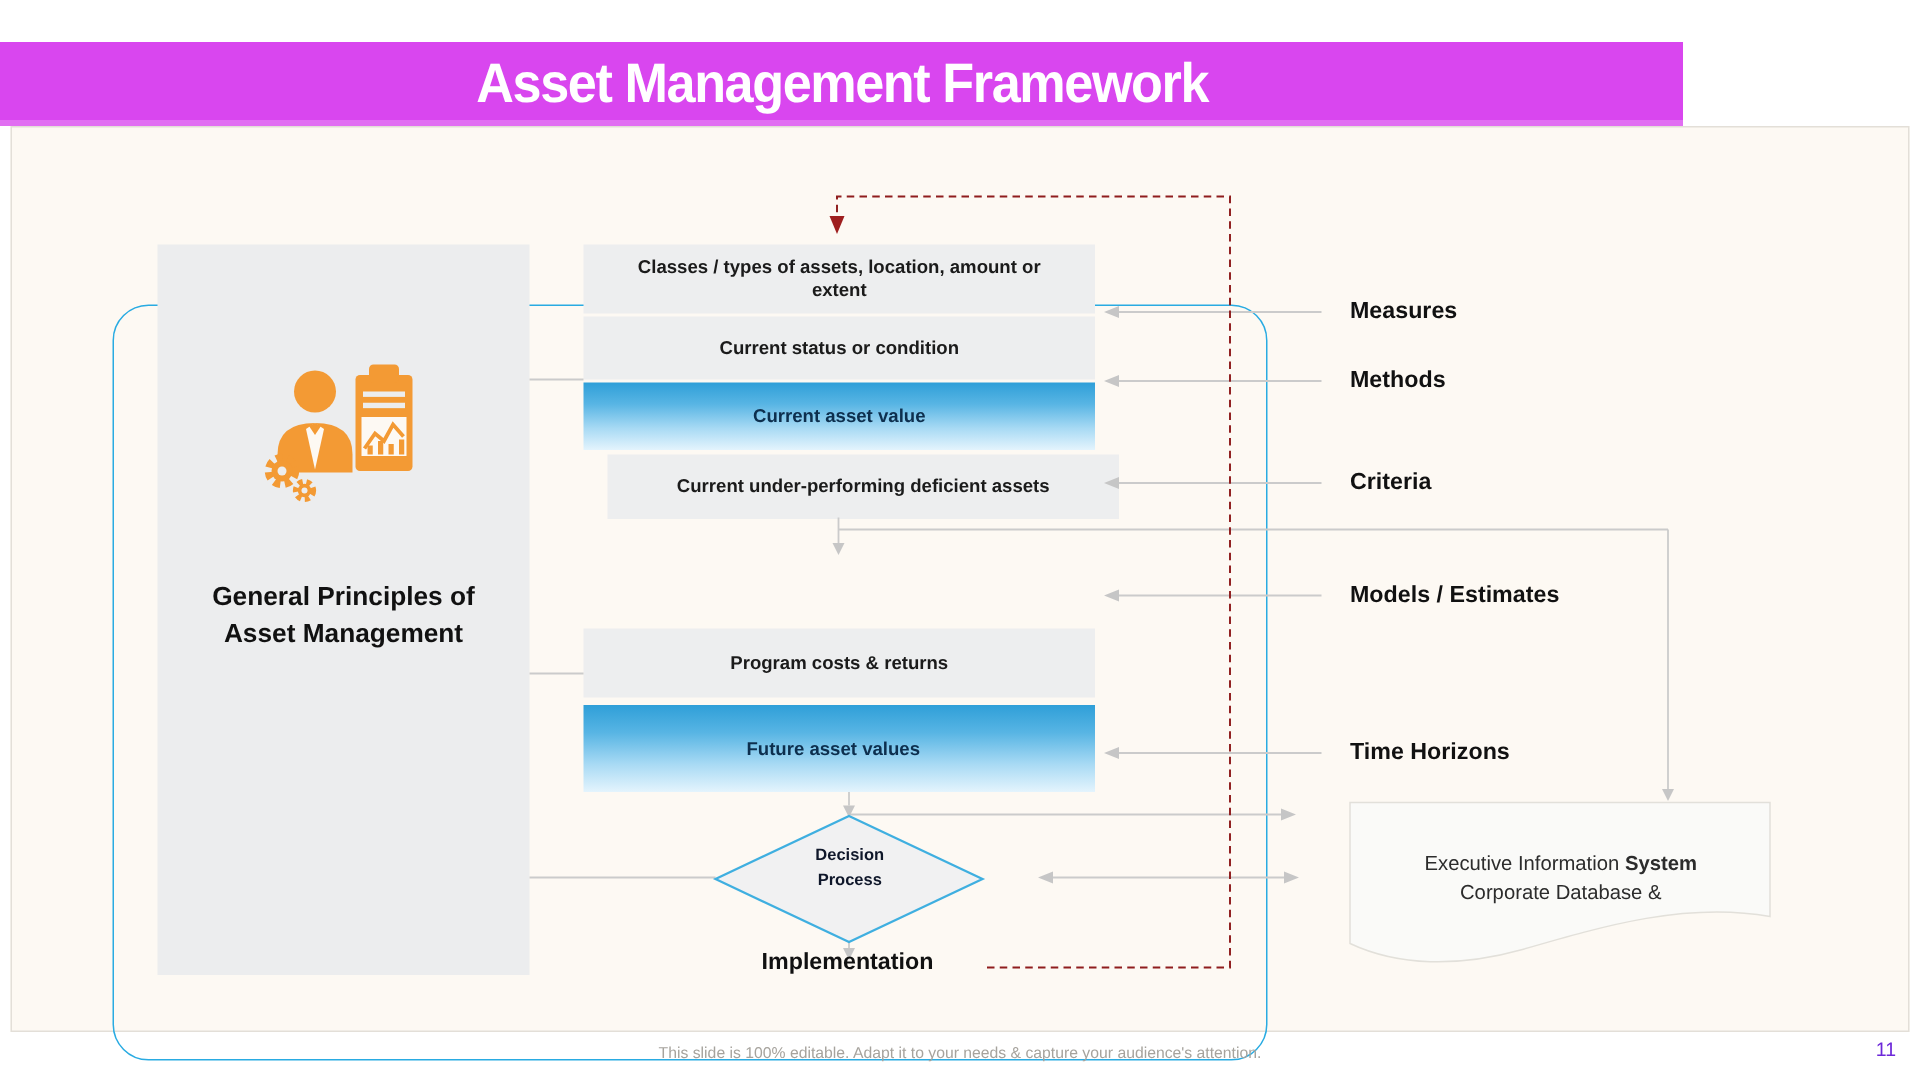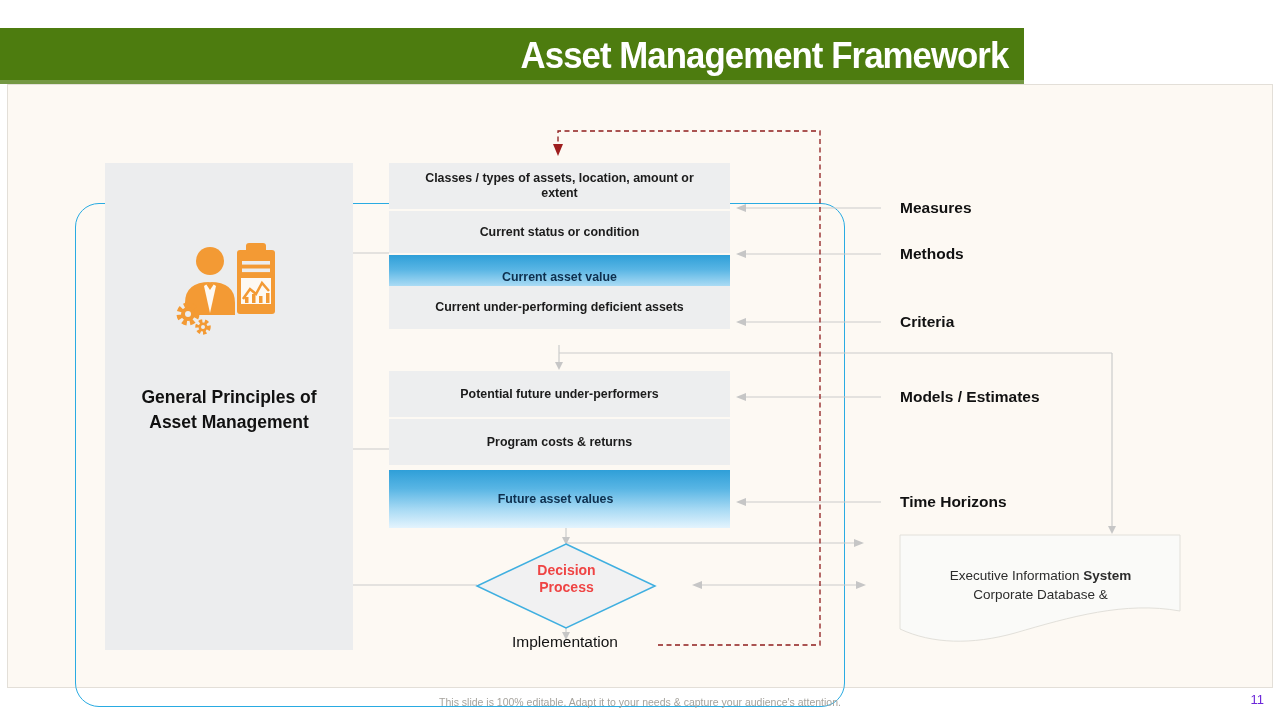--- a/index.html
+++ b/index.html
@@ -3,22 +3,22 @@
 <meta charset="utf-8">
 <style>
   * { margin:0; padding:0; box-sizing:border-box; }
   html,body { background:#ffffff; }
   .slide {
     position:relative; width:1280px; height:720px; background:#ffffff;
     font-family:"Liberation Sans", sans-serif; overflow:hidden;
   }
   
   .title-bar {
-    position:absolute; left:0; top:28px; width:1024px; height:56px;
-    background:#4d7c0f; display:flex; align-items:center; justify-content:flex-end;
+    position:absolute; left:0; top:28px; width:1122px; height:56px;
+    background:#d946ef; display:flex; align-items:center; justify-content:center;
     box-shadow: inset 0 -4px 0 rgba(255,255,255,0.22);
   }
   .title-bar h1 {
     color:#ffffff; font-size:37px; font-weight:600; letter-spacing:-1px;
     transform:scaleX(0.94); transform-origin:center;
   }
   
   .content-area {
     position:absolute; left:7px; top:84px; width:1266px; height:604px;
     background:#FDF9F3; border:1px solid #E3DFD8;
@@ -44,41 +44,41 @@
     font-size:12.4px; font-weight:bold; color:#1b1b1b; line-height:15px; padding:0 24px;
   }
   .pbox.blue {
     background:linear-gradient(180deg,#2f9fd8 0%,#58b5e4 32%,#a8daf4 68%,#e4f4fd 100%);
     color:#0d2f4e;
     text-align:center;
   }
   .b1 { top:163px; height:46px; }
   .b2 { top:211px; height:42px; }
   .b3 { top:255px; height:45px; }
-  .b4 { top:286px; height:43px; }
+  .b4 { top:303px; height:43px;margin-left:16px; }
   .b5 { top:371px; height:46px; }
   .b6 { top:419px; height:46px;text-align:center; }
   .b7 { top:470px; height:58px;padding-left:16px; }
   
   .overlay { position:absolute; left:0; top:0; width:1280px; height:720px; pointer-events:none; }
   
   .side-label {
     position:absolute; left:900px; font-size:15.5px; font-weight:bold; color:#111111;
     white-space:nowrap;
   }
   .sl-0 { top:199px; } .sl-1 { top:245px; } .sl-2 { top:313px; }
   .sl-3 { top:388px; } .sl-4 { top:493px; }
   
   .decision-label {
     position:absolute; left:478px; top:562px; width:177px; text-align:center;
-    font-size:14px; font-weight:bold; color:#ef4444; line-height:17px;
+    font-size:11px; font-weight:bold; color:#0f172a; line-height:17px;
   }
   .implementation-label {
     position:absolute; left:440px; top:633px; width:250px; text-align:center;
-    font-size:15.5px; font-weight:normal; color:#111111;
+    font-size:15.5px; font-weight:bold; color:#111111;
   }
   
   .database-label {
     position:absolute; left:900px; top:566px; width:281px; text-align:center;
     font-size:13.5px; color:#2c2c2c; line-height:19px;
   }
   .database-label .bold { font-weight:bold; }
   
   .footer-note {
     position:absolute; left:0; top:696px; width:1280px; text-align:center;
@@ -131,21 +131,20 @@
       <div>General Principles of</div>
       <div>Asset Management</div>
     </div>
   </div>
 
   <div class="pbox b1">Classes / types of assets, location, amount or extent</div>
   <div class="pbox b2">Current status or condition</div>
   <div class="pbox b3 blue">Current asset value</div>
   <div class="pbox b4">Current under-performing deficient assets</div>
 
-  <div class="pbox b5">Potential future under-performers</div>
   <div class="pbox b6">Program costs &amp; returns</div>
   <div class="pbox b7 blue">Future asset values</div>
 
   <svg class="overlay" viewBox="0 0 1280 720">
 
     <g stroke="#CBCBCB" stroke-width="1.2" fill="none">
       <line x1="744" y1="208" x2="881" y2="208"></line>
       <line x1="744" y1="254" x2="881" y2="254"></line>
       <line x1="744" y1="322" x2="881" y2="322"></line>
       <line x1="744" y1="397" x2="881" y2="397"></line>

